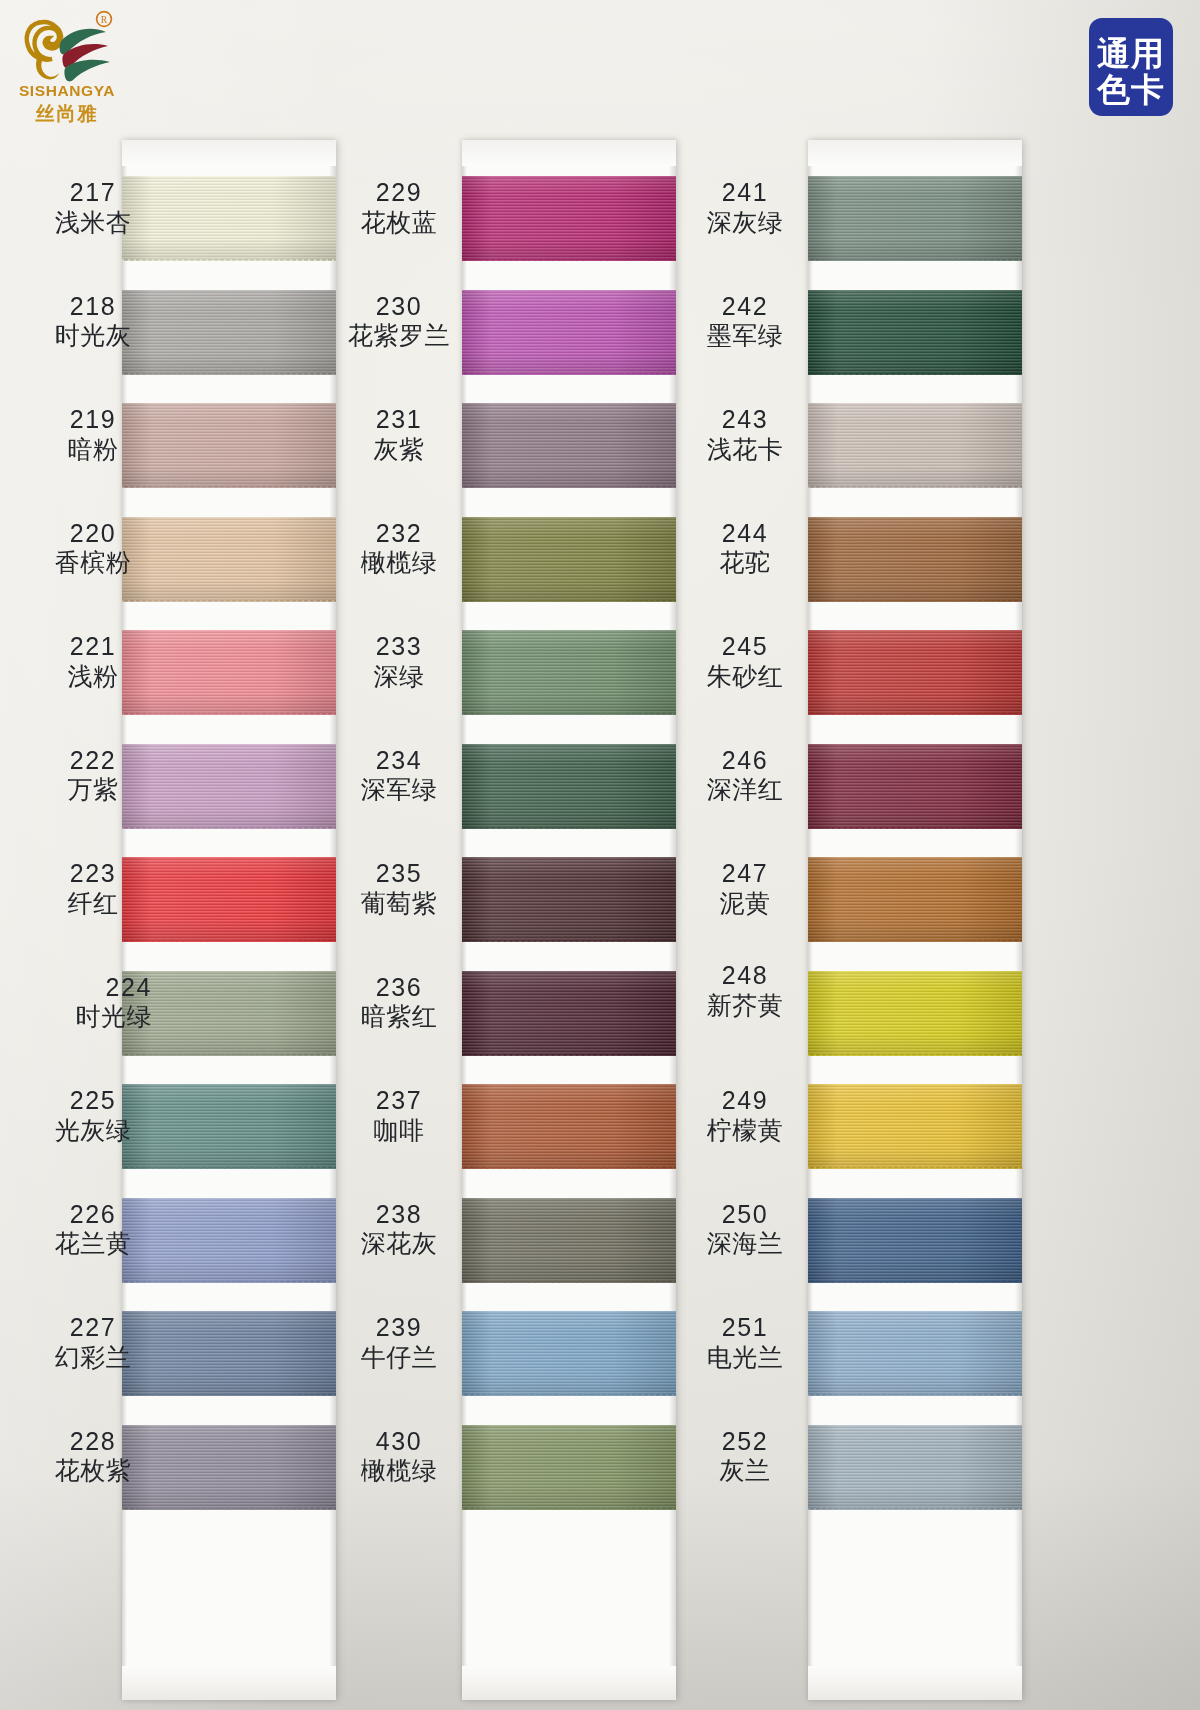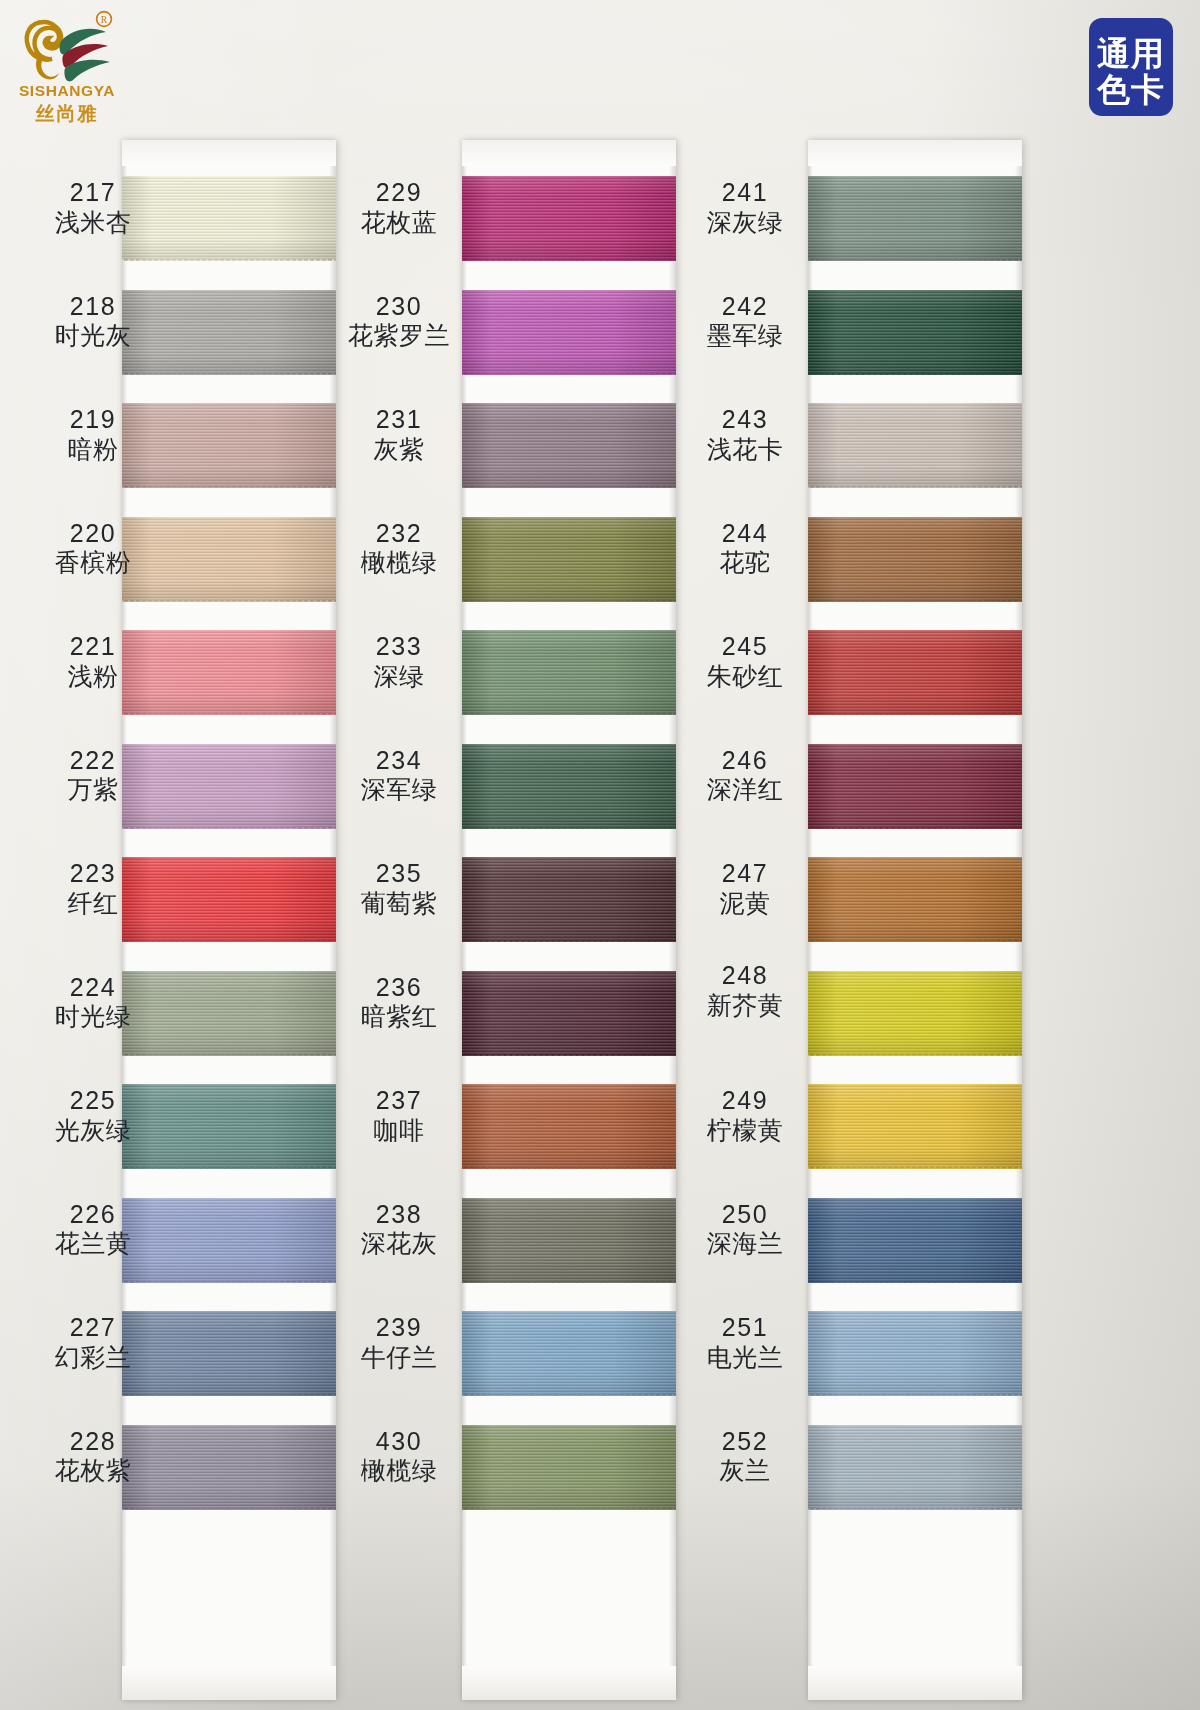--- a/index.html
+++ b/index.html
@@ -533,21 +533,21 @@
         <div class="name">浅粉</div>
       </div>
       <div class="label" style="top: 745.5px;">
         <div class="code">222</div>
         <div class="name">万紫</div>
       </div>
       <div class="label" style="top: 859px;">
         <div class="code">223</div>
         <div class="name">纤红</div>
       </div>
-      <div class="label" style="top: 972.5px;">
+      <div class="label" style="top: 972.5px; text-align: right;">
         <div class="code">224</div>
         <div class="name">时光绿</div>
       </div>
       <div class="label" style="top: 1086px;">
         <div class="code">225</div>
         <div class="name">光灰绿</div>
       </div>
       <div class="label" style="top: 1199.5px;">
         <div class="code">226</div>
         <div class="name">花兰黄</div>

